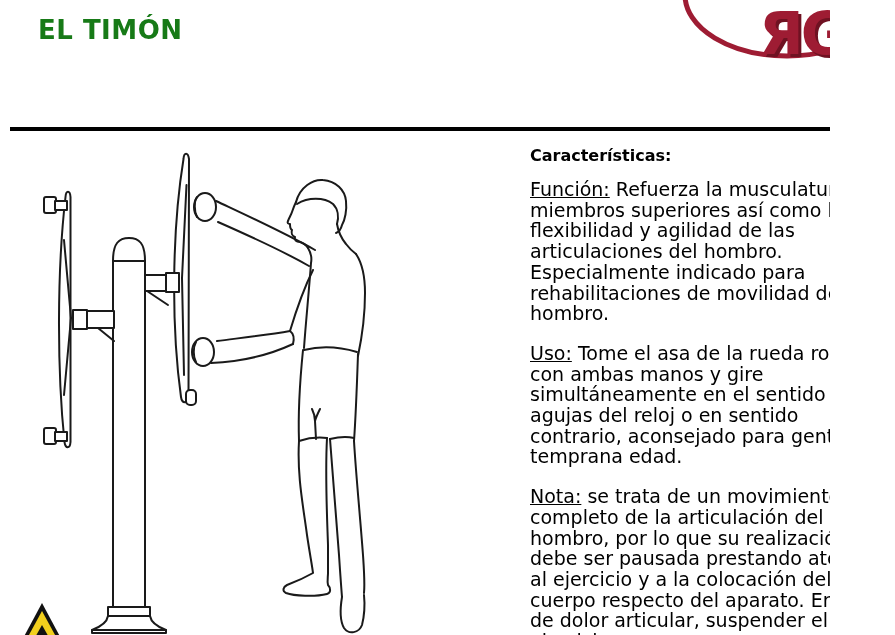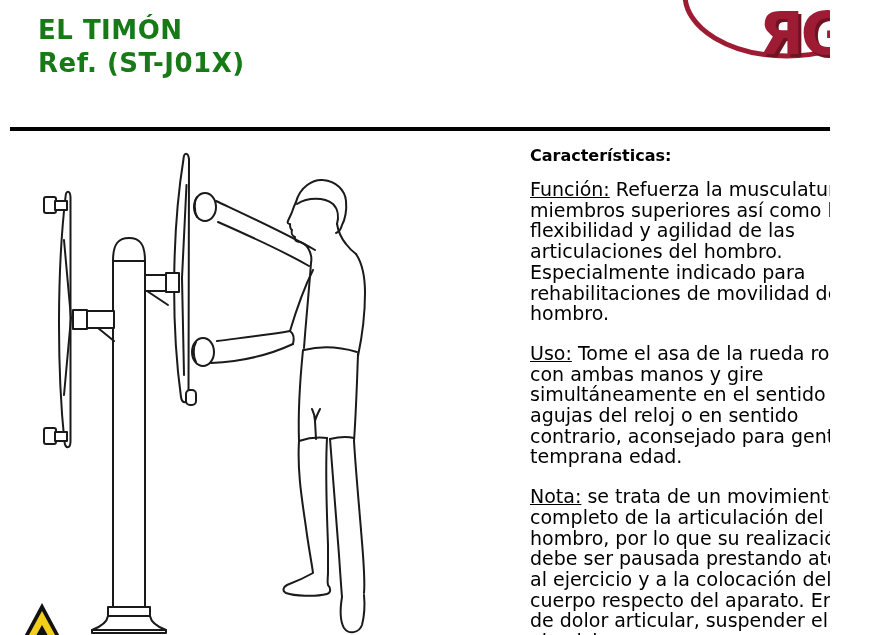--- a/index.html
+++ b/index.html
@@ -24,21 +24,20 @@
   .specs p { margin:0 0 19px 0; font-size:19px; line-height:20.7px; }
   .specs .label { text-decoration:underline; }
 </style>
 </head>
 <body>
 
 <div class="page">
 
   <div class="title-block">
     <div class="title-line">EL TIMÓN</div>
-    <div class="title-line">Ref. (ST-J01X)</div>
   </div>
 
   <svg class="logo" viewBox="0 0 222 66">
     <ellipse cx="114" cy="-5" rx="102" ry="61" fill="none" stroke="#9e1c33" stroke-width="5"></ellipse>
     <text x="89" y="57" font-family="DejaVu Sans, sans-serif" font-size="58" font-weight="bold" letter-spacing="-3" fill="#6f1222">ЯG</text>
     <text x="86" y="54" font-family="DejaVu Sans, sans-serif" font-size="58" font-weight="bold" letter-spacing="-3" fill="#9e1c33">ЯG</text>
   </svg>
 
   <div class="divider"></div>
 

